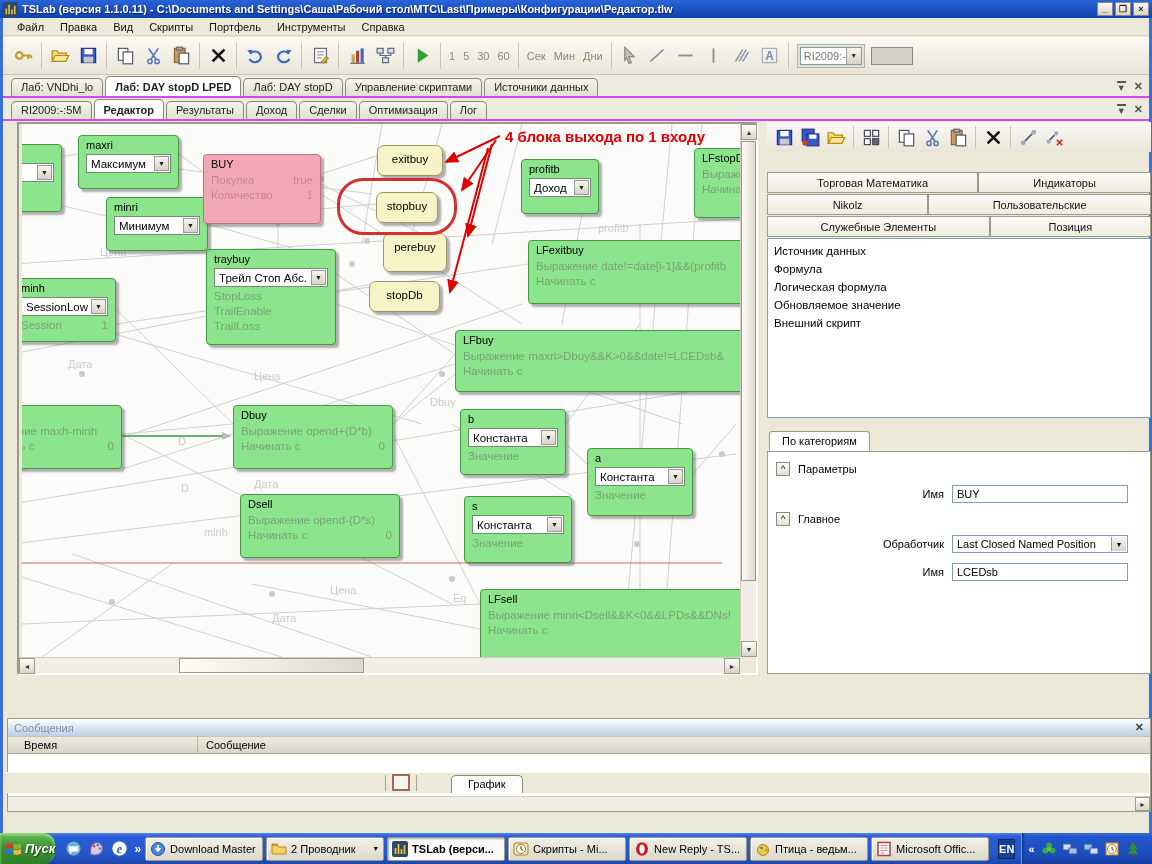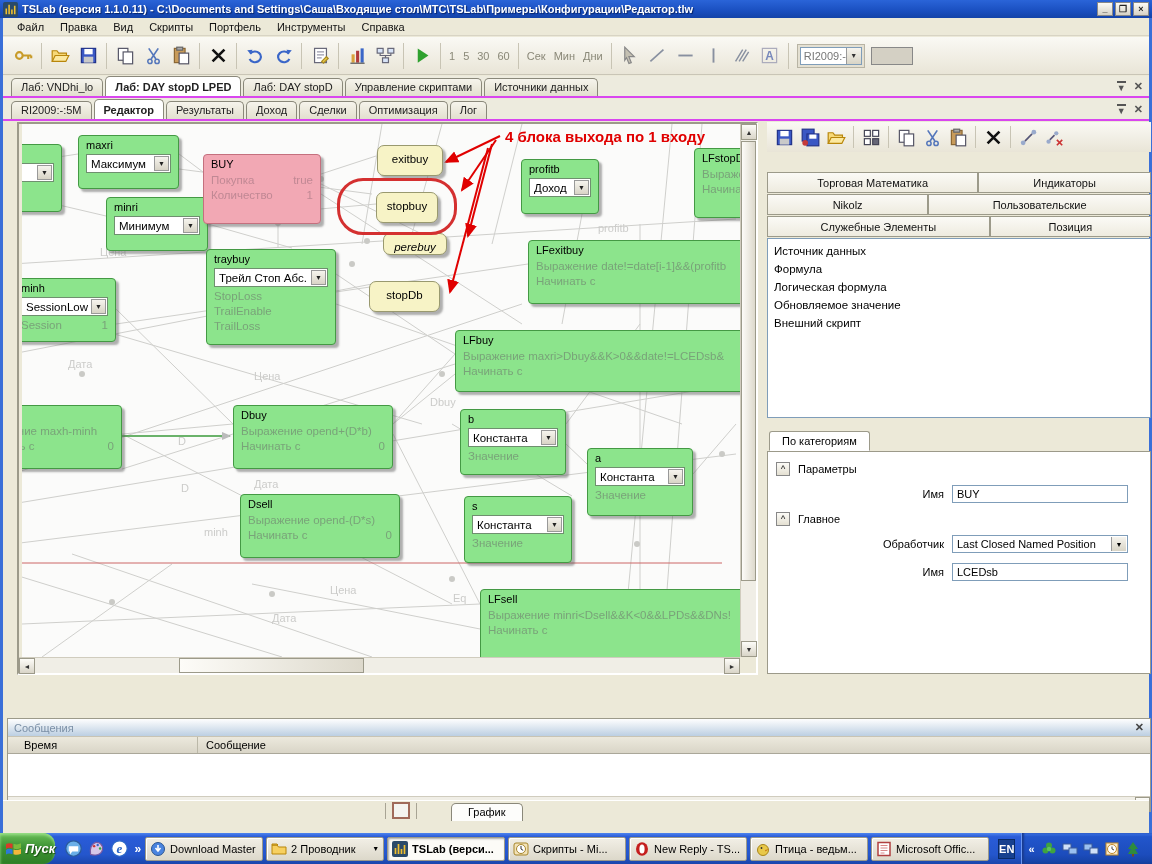--- a/index.html
+++ b/index.html
@@ -87,21 +87,21 @@
   .messages { position:absolute; left:4px; top:718px; width:1144px; height:94px; border:1px solid #9C9A8A; background:#fff; }
   .msg-title { height:18px; background:linear-gradient(#FEFEFE,#BCCFE2); display:flex; align-items:center; padding:0 6px; color:#7A8FA6; border-bottom:1px solid #C8C4B4; }
   .msg-title .x { margin-left:auto; color:#444; font-weight:bold; font-size:11px; }
   .msg-head { height:17px; background:linear-gradient(#ECE9DD,#D9D5C7); border-bottom:1px solid #AAA799; display:flex; color:#000; }
   .msg-head .c1 { width:190px; padding-left:16px; border-right:1px solid #BBB8A8; line-height:16px; }
   .msg-head .c2 { padding-left:8px; line-height:16px; flex:1; }
   .msg-body { height:42px; background:#fff; }
   .msg-sb { height:15px; background:#F0EEE6; border-top:1px solid #D0CCBE; position:relative; }
 
   
-  .footerbar { position:absolute; left:0; top:800px; width:1146px; height:21px; background:#ECE9D8; border-top:1px solid #fff; display:flex; align-items:flex-end; }
+  .footerbar { position:absolute; left:0; top:772px; width:1146px; height:21px; background:#ECE9D8; border-top:1px solid #fff; display:flex; align-items:flex-end; }
   .fsep { width:1px; height:16px; background:#A8A494; margin:0 6px 2px; }
   .ficon { width:18px; height:17px; margin-bottom:2px; border:2px solid #A06A5A; background:#F4F4F0; }
   .ftab { margin-left:28px; padding:2px 16px 3px; background:#FDFDFB; border:1px solid #8A887A; border-bottom:none; border-radius:5px 5px 0 0; color:#000; }
 
   
   .taskbar { position:absolute; left:0; top:833px; width:1152px; height:31px; background:linear-gradient(#4E84EE,#2A5CD8 12%,#2456CC 70%,#1A46AC); display:flex; align-items:center; }
   .startbtn { height:31px; width:58px; border-radius:0 12px 12px 0; background:linear-gradient(#6ABf58,#3D9334 45%,#2E7F26); display:flex; align-items:center; padding-left:5px; color:#fff; font-weight:bold; font-style:italic; font-size:13px; text-shadow:1px 1px 1px #1A4A12; box-shadow:inset 0 2px 3px #9ADf88; }
   .startbtn svg { width:17px; height:15px; margin-right:3px; }
   .quick { display:flex; align-items:center; margin:0 4px 0 8px; }
   .quick .qi { width:20px; height:20px; margin-right:3px; }
@@ -124,21 +124,21 @@
 
   <div class="titlebar">
     <span class="icon" id="app-icon">
         <span class="icon">
           <svg width="15" height="15" viewBox="0 0 16 16">
             <rect width="16" height="16" rx="2" fill="#2A4A6A"></rect>
             <path d="M3.5 13V7M6.5 13V3M9.5 13V8M12.5 13V4" stroke="#F0C030" stroke-width="1.7"></path>
           </svg>
         </span>
       </span>
-    <span class="ttl">TSLab (версия 1.1.0.11) - C:\Documents and Settings\Саша\Входящие стол\МТС\TSLab\Примеры\Конфигурации\Редактор.tlw</span>
+    <span class="ttl">TSLab (версия 1.1.0.11) - C:\Documents and Settings\Саша\Рабочий стол\МТС\Last\Примеры\Конфигурации\Редактор.tlw</span>
     <span class="winbtn">_</span>
     <span class="winbtn">❐</span>
     <span class="winbtn">×</span>
   </div>
 
   <div class="menubar" id="menu">
       <span class="mi">Файл</span>
       <span class="mi">Правка</span>
       <span class="mi">Вид</span>
       <span class="mi">Скрипты</span>
@@ -505,21 +505,21 @@
             <span>SessionLow</span>
             <span class="ddb">▼</span>
           </div>
           <div class="line">
             <span>Session</span>
             <span class="v">1</span>
           </div>
         </div>
         <div class="blk yellow" style="left: 355px; top: 21px; width: 66px; height: 31px;">exitbuy</div>
         <div class="blk yellow" style="left: 354px; top: 68px; width: 62px; height: 31px;">stopbuy</div>
-        <div class="blk yellow" style="left: 361px; top: 109px; width: 64px; height: 22px; font-style: italic;">perebuy</div>
+        <div class="blk yellow" style="left: 361px; top: 109px; width: 64px; height: 39px;">perebuy</div>
         <div class="blk yellow" style="left: 347px; top: 157px; width: 71px; height: 31px;">stopDb</div>
         <div class="blk green" style="left: 499px; top: 35px; width: 78px; height: 55px;">
           <div class="t" style="min-height: 13px;">profitb</div>
           <div class="dd">
             <span>Доход</span>
             <span class="ddb">▼</span>
           </div>
         </div>
         <div class="blk green" style="left: 672px; top: 24px; width: 135px; height: 70px;">
           <div class="t" style="min-height: 13px;">LFstopD</div>

